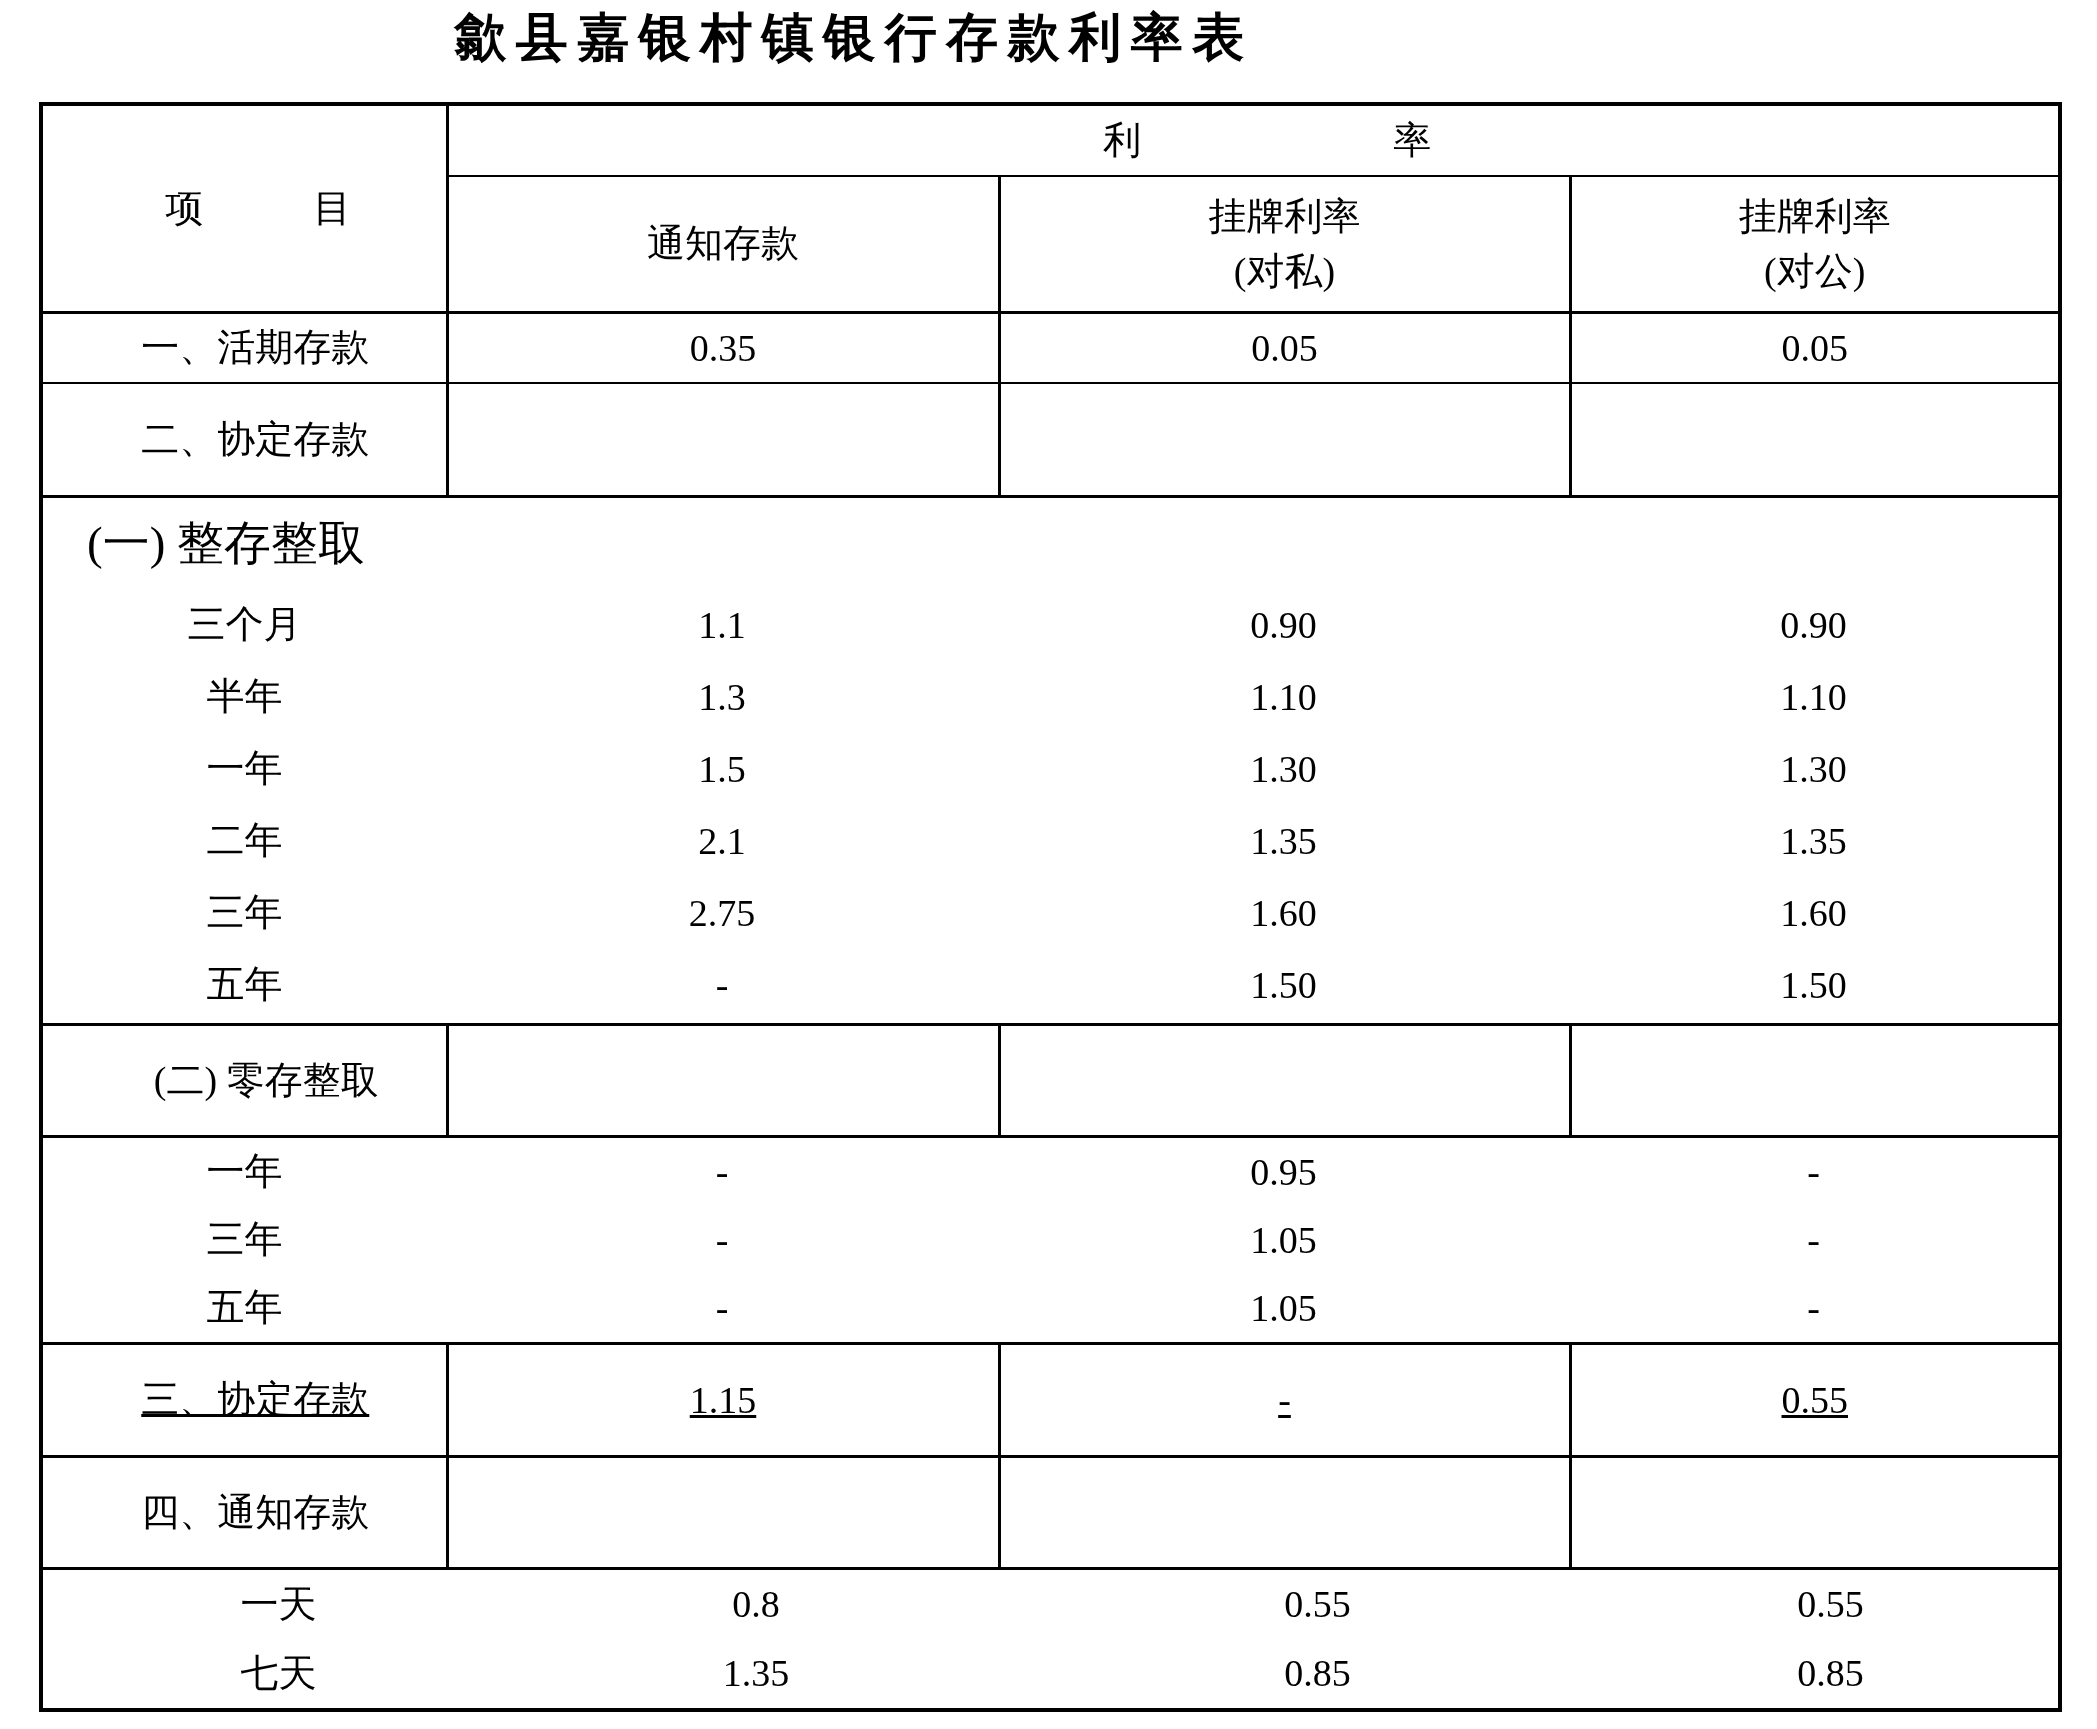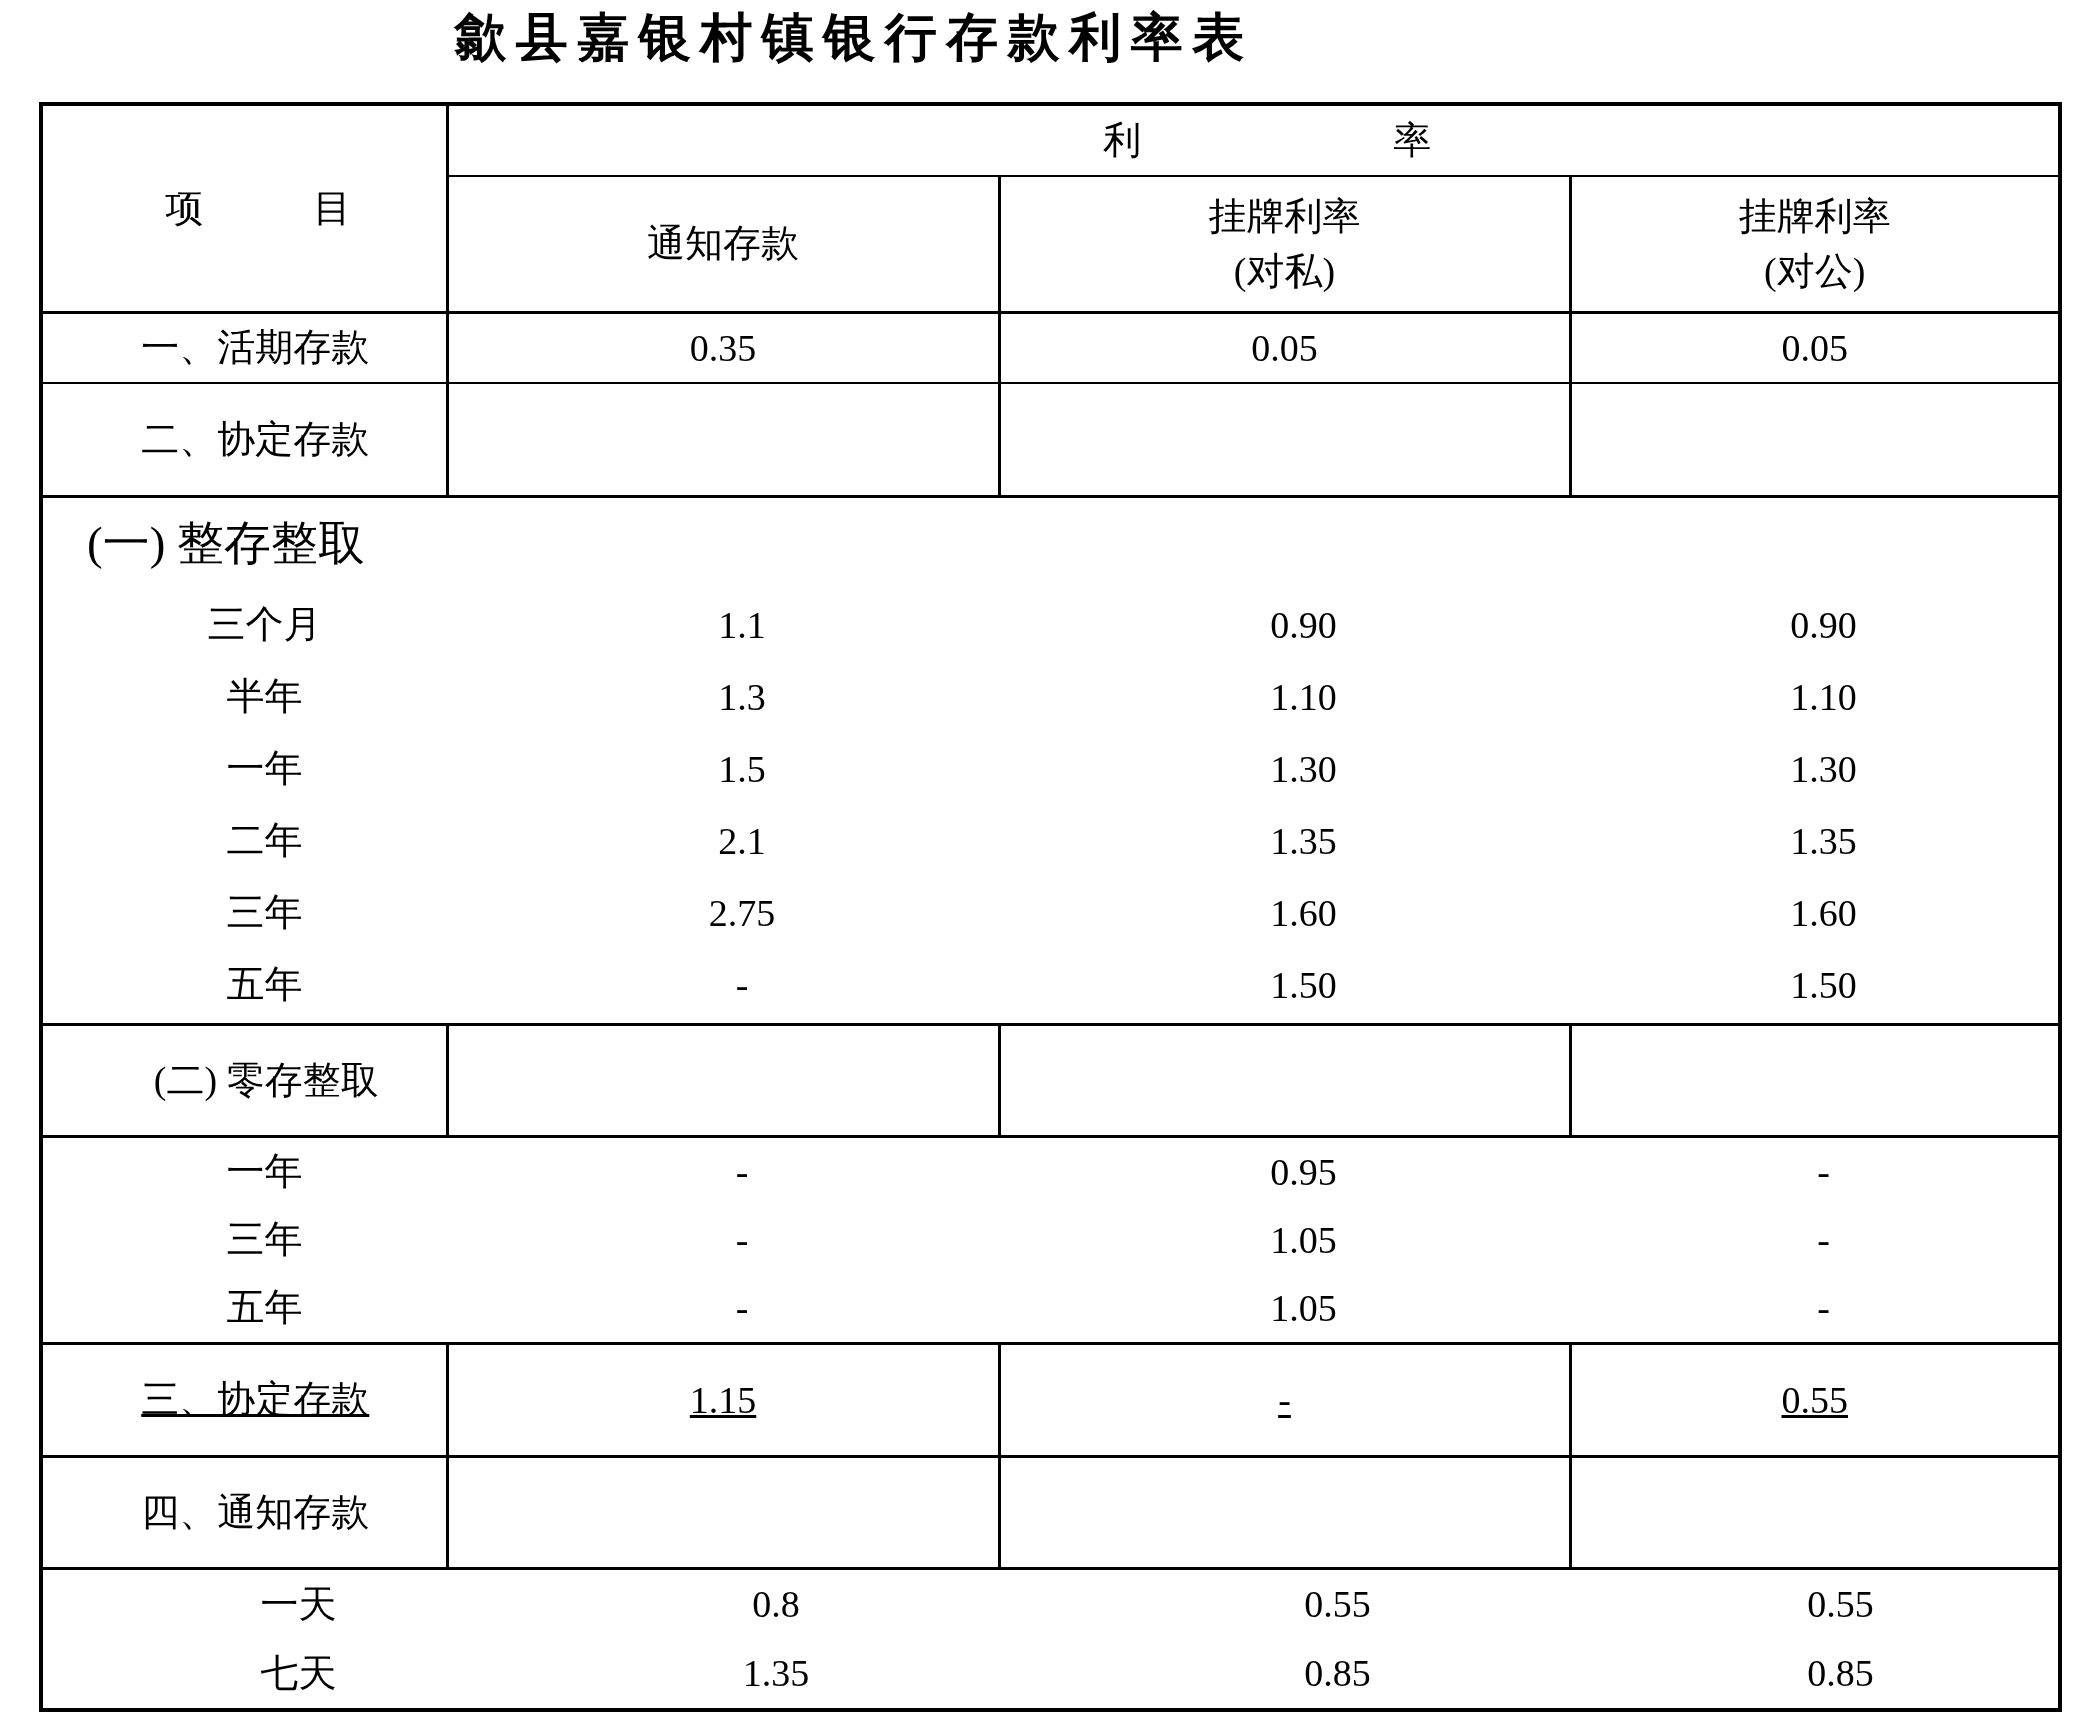--- a/index.html
+++ b/index.html
@@ -60,21 +60,20 @@
   .two-line div { line-height:1.45; }
 
   .sec-label {
     height:91px; display:flex; align-items:center;
     padding-left:44px; font-size:47px; white-space:nowrap;
   }
   .o-row {
     display:grid;
     grid-template-columns:403px 552px 571px auto;
     align-items:center;
-    margin-left:20px;
   }
   .o-row.h92 { height:72px; }
   .o-row.h86 { height:68px; }
   .o-row.h87 { height:69px;padding-left:34px; }
   .o-row span { text-align:center; font-size:38px; }
 </style>
 </head>
 <body>
 
 <div class="page">

